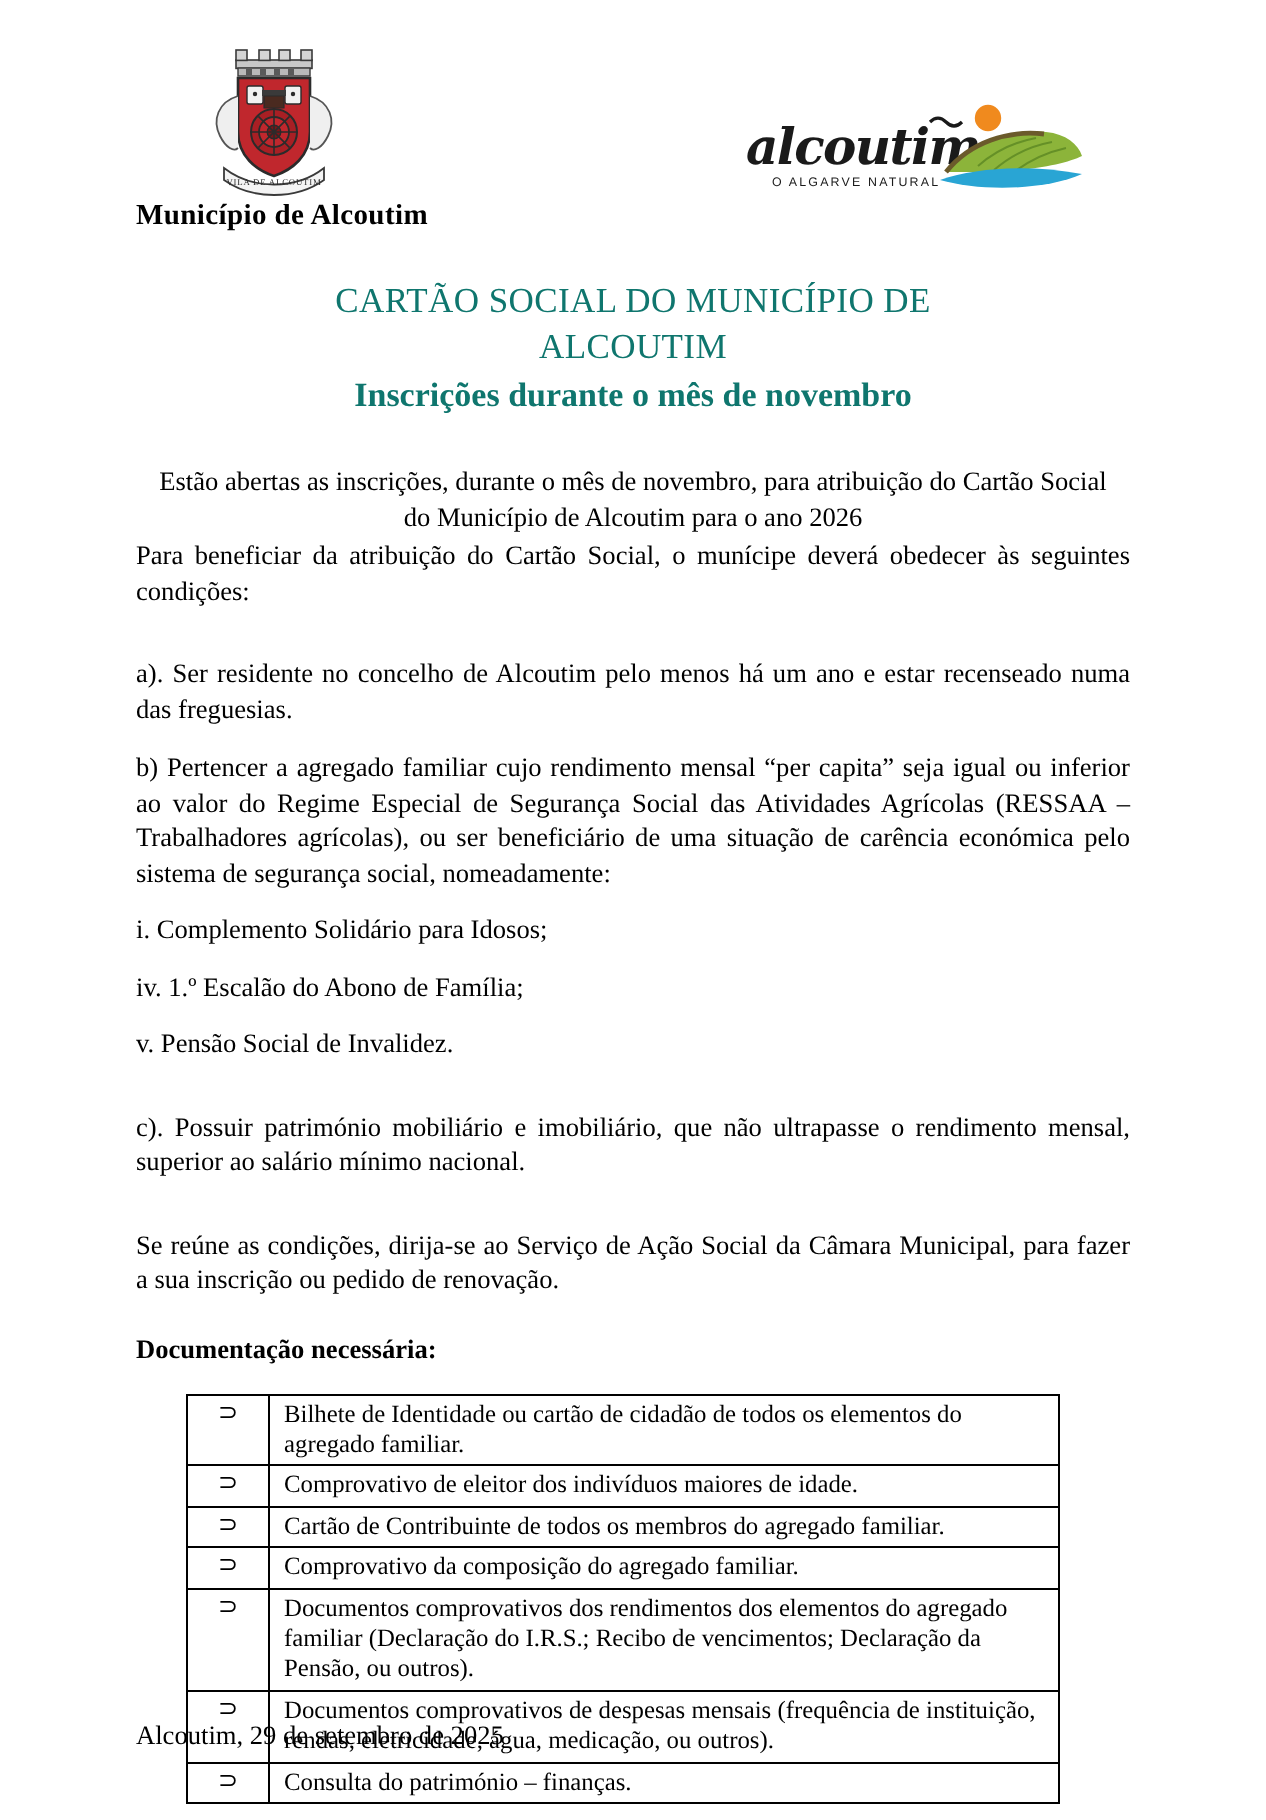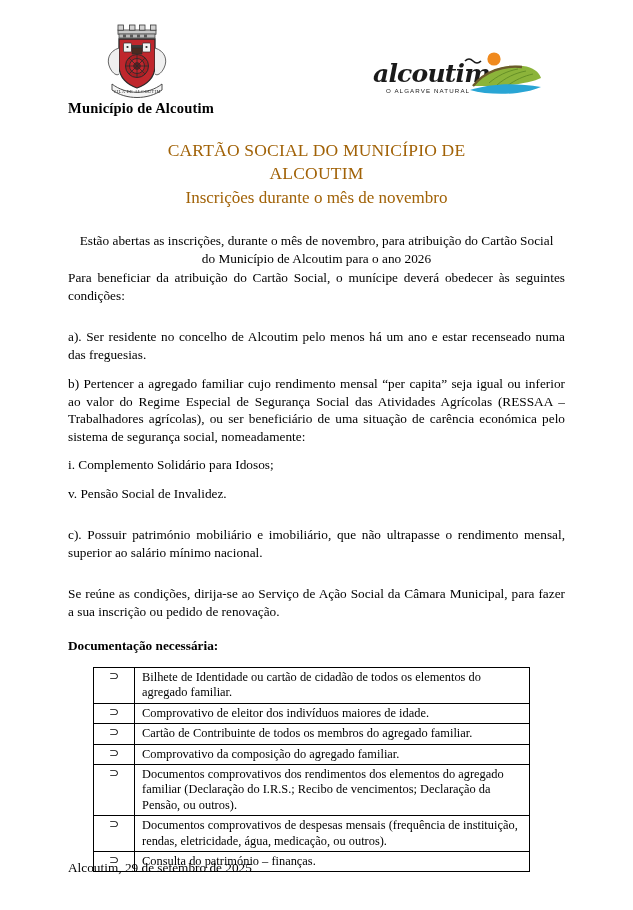--- a/index.html
+++ b/index.html
@@ -55,30 +55,30 @@
     letter-spacing: .2px;
   }
 
   
   .title-block {
     position: absolute;
     left: 68px;
     top: 139px;
     width: 497px;
     text-align: center;
-    color: #a16207;
+    color: #0f766e;
   }
   .title-main {
     font-size: 17.5px;
     line-height: 23px;
     letter-spacing: .2px;
   }
   .title-sub {
     font-size: 17px;
-    font-weight: normal;
+    font-weight: bold;
     line-height: 23px;
     margin-top: 1px;
   }
 
   
   .content {
     position: absolute;
     left: 68px;
     top: 232px;
     width: 497px;
@@ -244,20 +244,21 @@
     <p class="lead">Estão abertas as inscrições, durante o mês de novembro, para atribuição do Cartão Social do Município de Alcoutim para o ano 2026</p>
 
     <p class="just">Para beneficiar da atribuição do Cartão Social, o munícipe deverá obedecer às seguintes condições:</p>
 
     <p class="just gap-16">a). Ser residente no concelho de Alcoutim pelo menos há um ano e estar recenseado numa das freguesias.</p>
 
     <p class="just gap-12">b) Pertencer a agregado familiar cujo rendimento mensal “per capita” seja igual ou inferior ao valor do Regime Especial de Segurança Social das Atividades Agrícolas (RESSAA – Trabalhadores agrícolas), ou ser beneficiário de uma situação de carência económica pelo sistema de segurança social, nomeadamente:</p>
 
     <div>
       <div class="roman-item">i. Complemento Solidário para Idosos;</div>
+      <div class="roman-item">iv. 1.º Escalão do Abono de Família;</div>
       <div class="roman-item">v. Pensão Social de Invalidez.</div>
     </div>
 
     <p class="just gap-16">c). Possuir património mobiliário e imobiliário, que não ultrapasse o rendimento mensal, superior ao salário mínimo nacional.</p>
 
     <p class="just gap-16">Se reúne as condições, dirija-se ao Serviço de Ação Social da Câmara Municipal, para fazer a sua inscrição ou pedido de renovação.</p>
 
     <div class="doc-heading">Documentação necessária:</div>
 
     <table class="doc-table">

